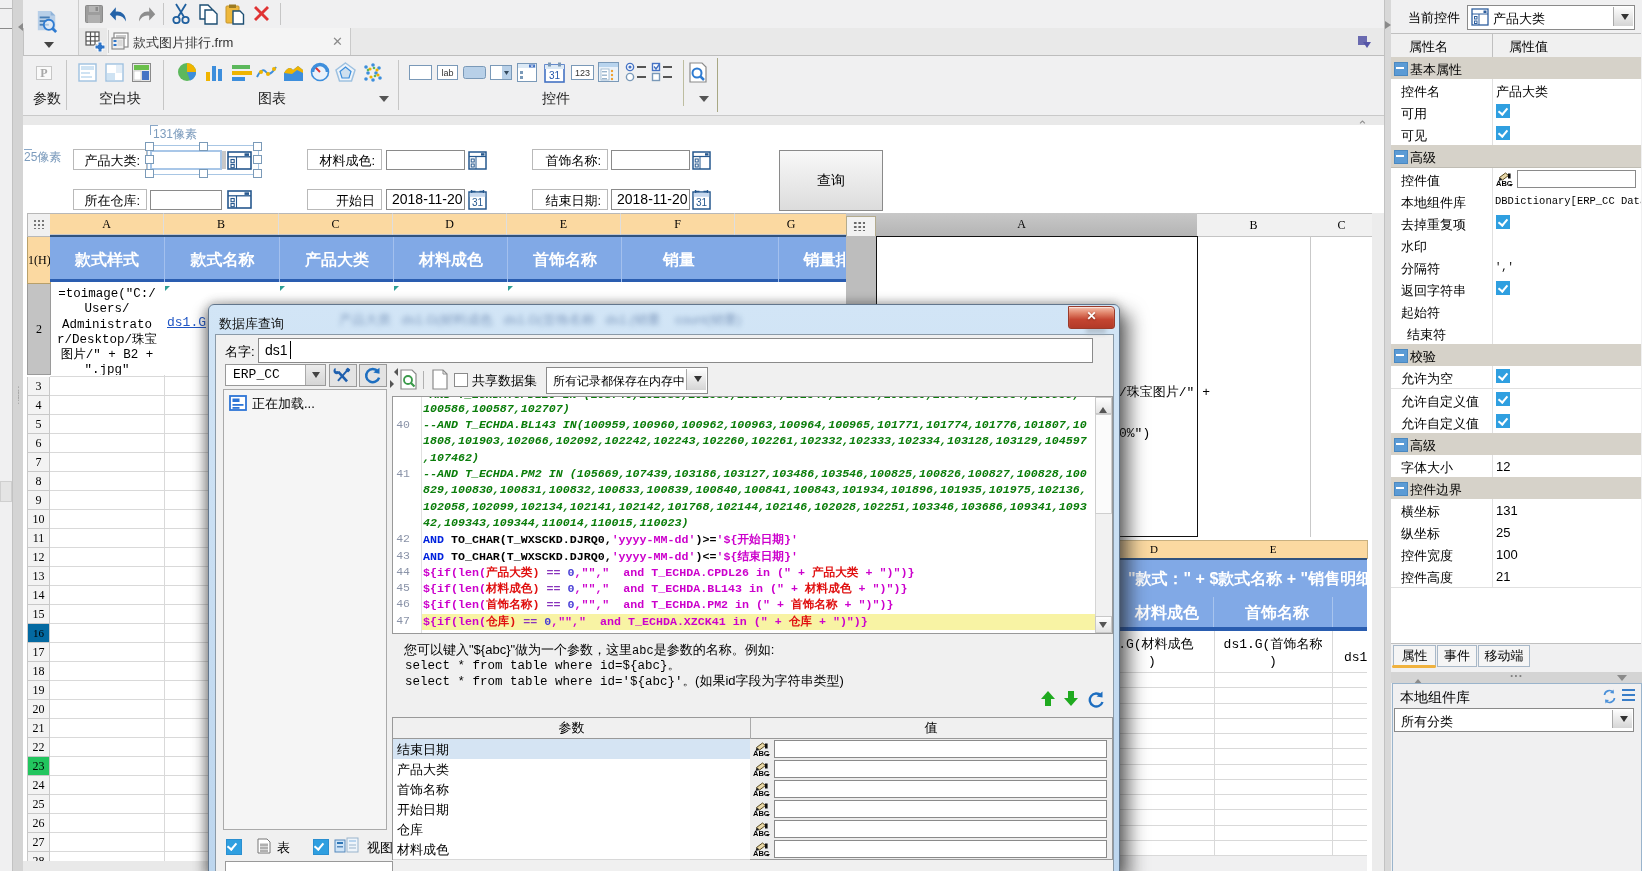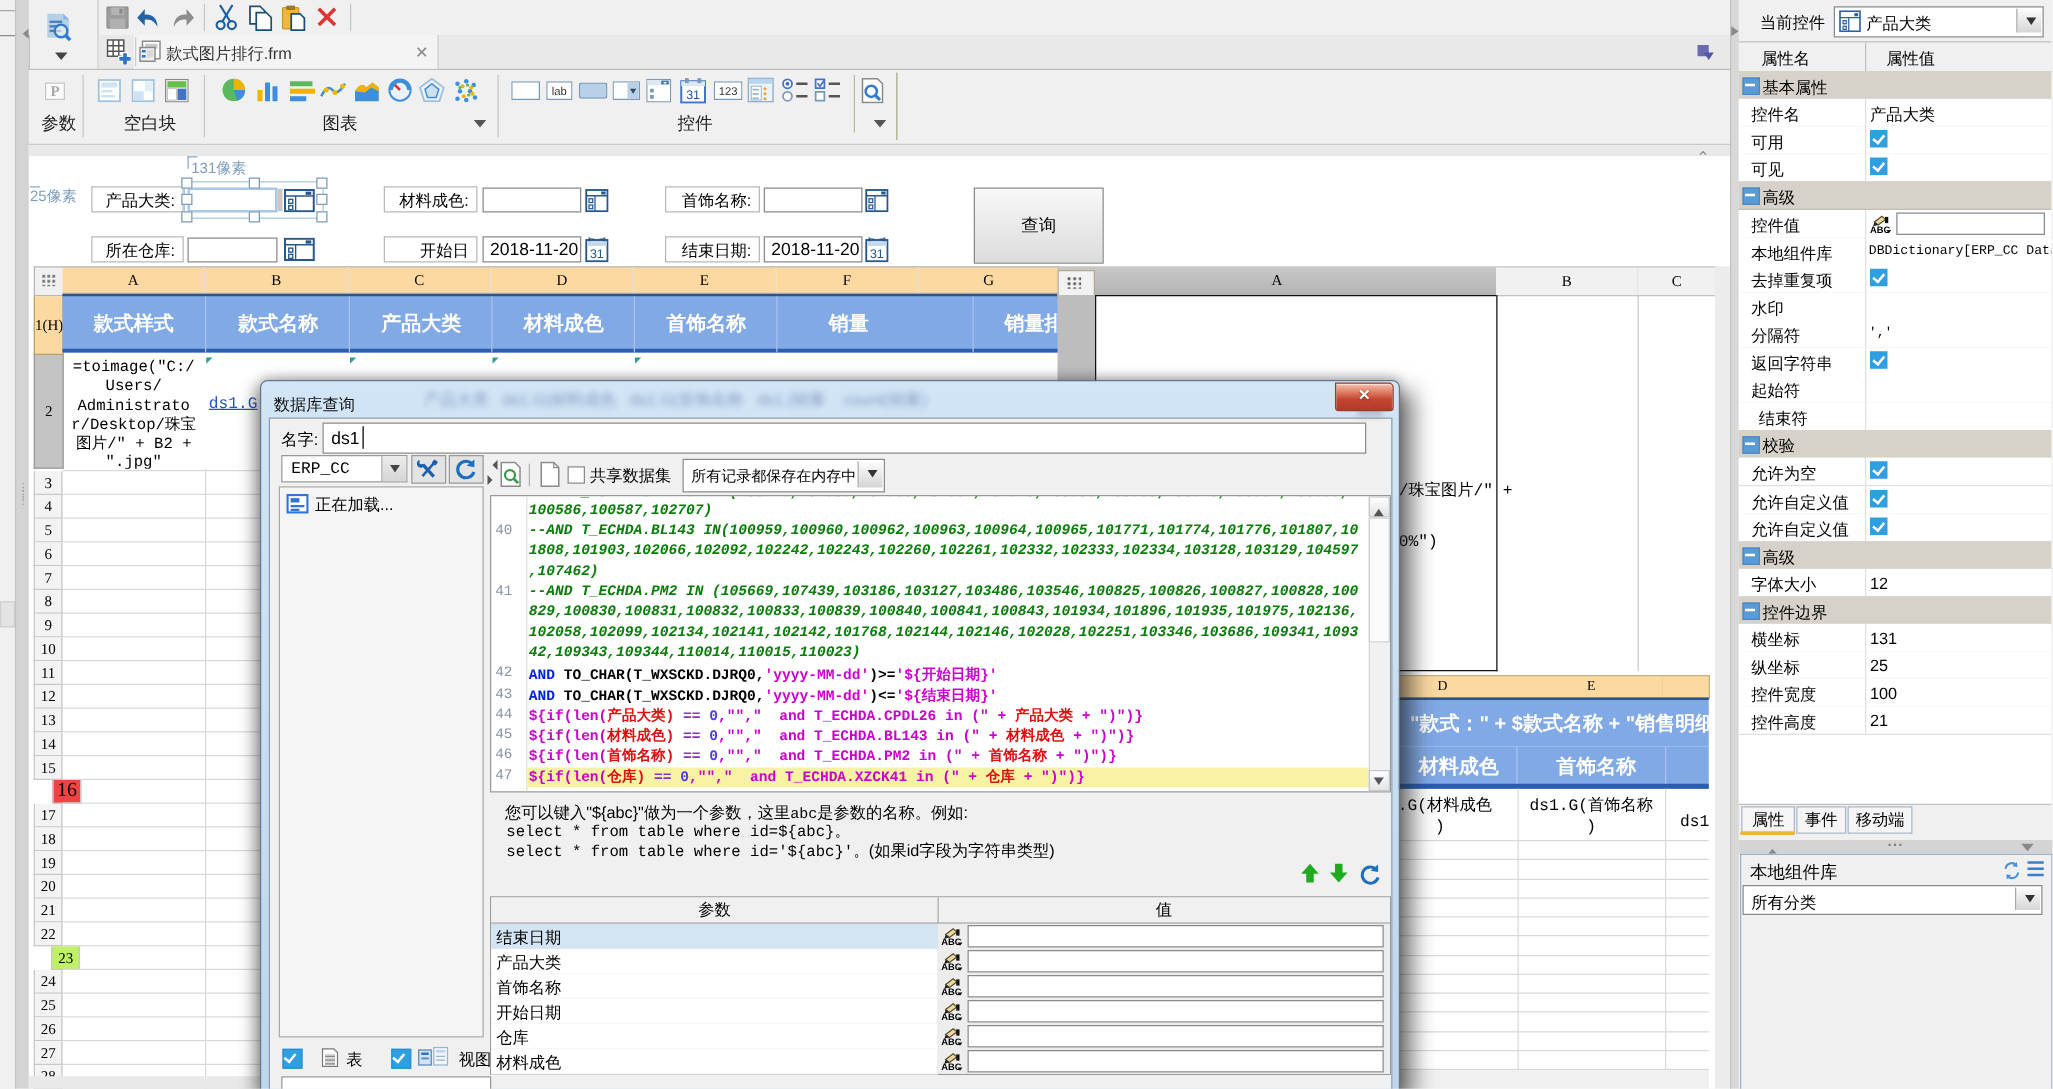--- a/index.html
+++ b/index.html
@@ -387,28 +387,28 @@
     <div class="abs" style="left:27px;top:434px;width:21px;height:18px;background:#f3f3f3;border:1px solid #c8c8c8;border-top:none;font-family:'Liberation Serif',serif;font-size:12px;text-align:center;line-height:18px;">6</div>
     <div class="abs" style="left:27px;top:453px;width:21px;height:18px;background:#f3f3f3;border:1px solid #c8c8c8;border-top:none;font-family:'Liberation Serif',serif;font-size:12px;text-align:center;line-height:18px;">7</div>
     <div class="abs" style="left:27px;top:472px;width:21px;height:18px;background:#f3f3f3;border:1px solid #c8c8c8;border-top:none;font-family:'Liberation Serif',serif;font-size:12px;text-align:center;line-height:18px;">8</div>
     <div class="abs" style="left:27px;top:491px;width:21px;height:18px;background:#f3f3f3;border:1px solid #c8c8c8;border-top:none;font-family:'Liberation Serif',serif;font-size:12px;text-align:center;line-height:18px;">9</div>
     <div class="abs" style="left:27px;top:510px;width:21px;height:18px;background:#f3f3f3;border:1px solid #c8c8c8;border-top:none;font-family:'Liberation Serif',serif;font-size:12px;text-align:center;line-height:18px;">10</div>
     <div class="abs" style="left:27px;top:529px;width:21px;height:18px;background:#f3f3f3;border:1px solid #c8c8c8;border-top:none;font-family:'Liberation Serif',serif;font-size:12px;text-align:center;line-height:18px;">11</div>
     <div class="abs" style="left:27px;top:548px;width:21px;height:18px;background:#f3f3f3;border:1px solid #c8c8c8;border-top:none;font-family:'Liberation Serif',serif;font-size:12px;text-align:center;line-height:18px;">12</div>
     <div class="abs" style="left:27px;top:567px;width:21px;height:18px;background:#f3f3f3;border:1px solid #c8c8c8;border-top:none;font-family:'Liberation Serif',serif;font-size:12px;text-align:center;line-height:18px;">13</div>
     <div class="abs" style="left:27px;top:586px;width:21px;height:18px;background:#f3f3f3;border:1px solid #c8c8c8;border-top:none;font-family:'Liberation Serif',serif;font-size:12px;text-align:center;line-height:18px;">14</div>
     <div class="abs" style="left:27px;top:605px;width:21px;height:18px;background:#f3f3f3;border:1px solid #c8c8c8;border-top:none;font-family:'Liberation Serif',serif;font-size:12px;text-align:center;line-height:18px;">15</div>
-    <div class="abs" style="left:42px;top:624px;width:21px;height:18px;background:#ef4444;border:1px solid #c8c8c8;border-top:none;font-family:'Liberation Serif',serif;font-size:16px;text-align:center;line-height:18px;">16</div>
+    <div class="abs" style="left:27px;top:624px;width:21px;height:18px;background:#0369a1;border:1px solid #c8c8c8;border-top:none;font-family:'Liberation Serif',serif;font-size:11px;text-align:center;line-height:18px;">16</div>
     <div class="abs" style="left:27px;top:643px;width:21px;height:18px;background:#f3f3f3;border:1px solid #c8c8c8;border-top:none;font-family:'Liberation Serif',serif;font-size:12px;text-align:center;line-height:18px;">17</div>
     <div class="abs" style="left:27px;top:662px;width:21px;height:18px;background:#f3f3f3;border:1px solid #c8c8c8;border-top:none;font-family:'Liberation Serif',serif;font-size:12px;text-align:center;line-height:18px;">18</div>
     <div class="abs" style="left:27px;top:681px;width:21px;height:18px;background:#f3f3f3;border:1px solid #c8c8c8;border-top:none;font-family:'Liberation Serif',serif;font-size:12px;text-align:center;line-height:18px;">19</div>
     <div class="abs" style="left:27px;top:700px;width:21px;height:18px;background:#f3f3f3;border:1px solid #c8c8c8;border-top:none;font-family:'Liberation Serif',serif;font-size:12px;text-align:center;line-height:18px;">20</div>
     <div class="abs" style="left:27px;top:719px;width:21px;height:18px;background:#f3f3f3;border:1px solid #c8c8c8;border-top:none;font-family:'Liberation Serif',serif;font-size:12px;text-align:center;line-height:18px;">21</div>
     <div class="abs" style="left:27px;top:738px;width:21px;height:18px;background:#f3f3f3;border:1px solid #c8c8c8;border-top:none;font-family:'Liberation Serif',serif;font-size:12px;text-align:center;line-height:18px;">22</div>
-    <div class="abs" style="left:41px;top:757px;width:21px;height:18px;background:#bef264;border:1px solid #c8c8c8;border-top:none;font-family:'Liberation Serif',serif;font-size:12px;text-align:center;line-height:18px;">23</div>
+    <div class="abs" style="left:27px;top:757px;width:21px;height:18px;background:#22c55e;border:1px solid #c8c8c8;border-top:none;font-family:'Liberation Serif',serif;font-size:12px;text-align:center;line-height:18px;">23</div>
     <div class="abs" style="left:27px;top:776px;width:21px;height:18px;background:#f3f3f3;border:1px solid #c8c8c8;border-top:none;font-family:'Liberation Serif',serif;font-size:12px;text-align:center;line-height:18px;">24</div>
     <div class="abs" style="left:27px;top:795px;width:21px;height:18px;background:#f3f3f3;border:1px solid #c8c8c8;border-top:none;font-family:'Liberation Serif',serif;font-size:12px;text-align:center;line-height:18px;">25</div>
     <div class="abs" style="left:27px;top:814px;width:21px;height:18px;background:#f3f3f3;border:1px solid #c8c8c8;border-top:none;font-family:'Liberation Serif',serif;font-size:12px;text-align:center;line-height:18px;">26</div>
     <div class="abs" style="left:27px;top:833px;width:21px;height:18px;background:#f3f3f3;border:1px solid #c8c8c8;border-top:none;font-family:'Liberation Serif',serif;font-size:12px;text-align:center;line-height:18px;">27</div>
     <div class="abs" style="left:27px;top:852px;width:21px;height:18px;background:#f3f3f3;border:1px solid #c8c8c8;border-top:none;font-family:'Liberation Serif',serif;font-size:12px;text-align:center;line-height:18px;">28</div>
   </div>
 
 <div class="abs" style="left:50px;top:235px;width:798px;height:47px;background:#81a9e6;border-top:2px solid #31537f;border-bottom:3px solid #2a5db0;box-sizing:border-box;"></div>
 <div id="blueheads">
     <div class="abs" style="left:50px;top:237px;width:114px;height:45px;font-size:16px;font-weight:bold;color:#fff;text-align:center;line-height:45px;">款式样式</div>

